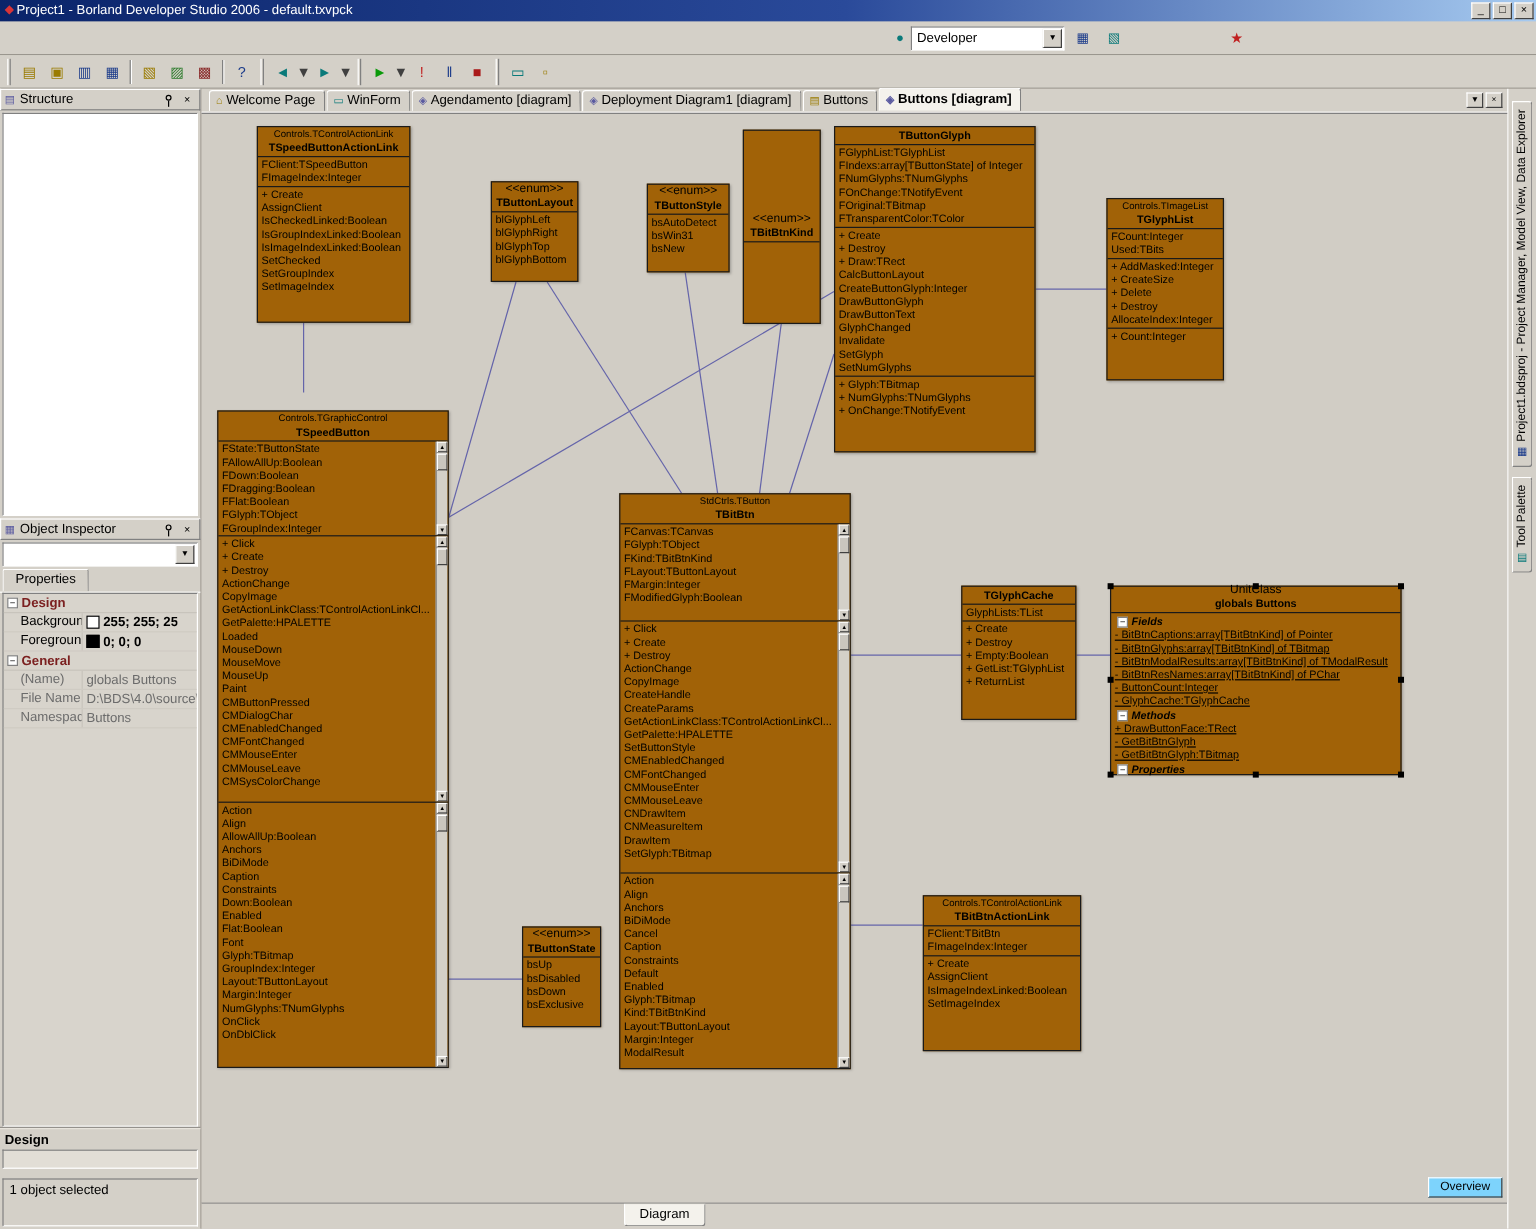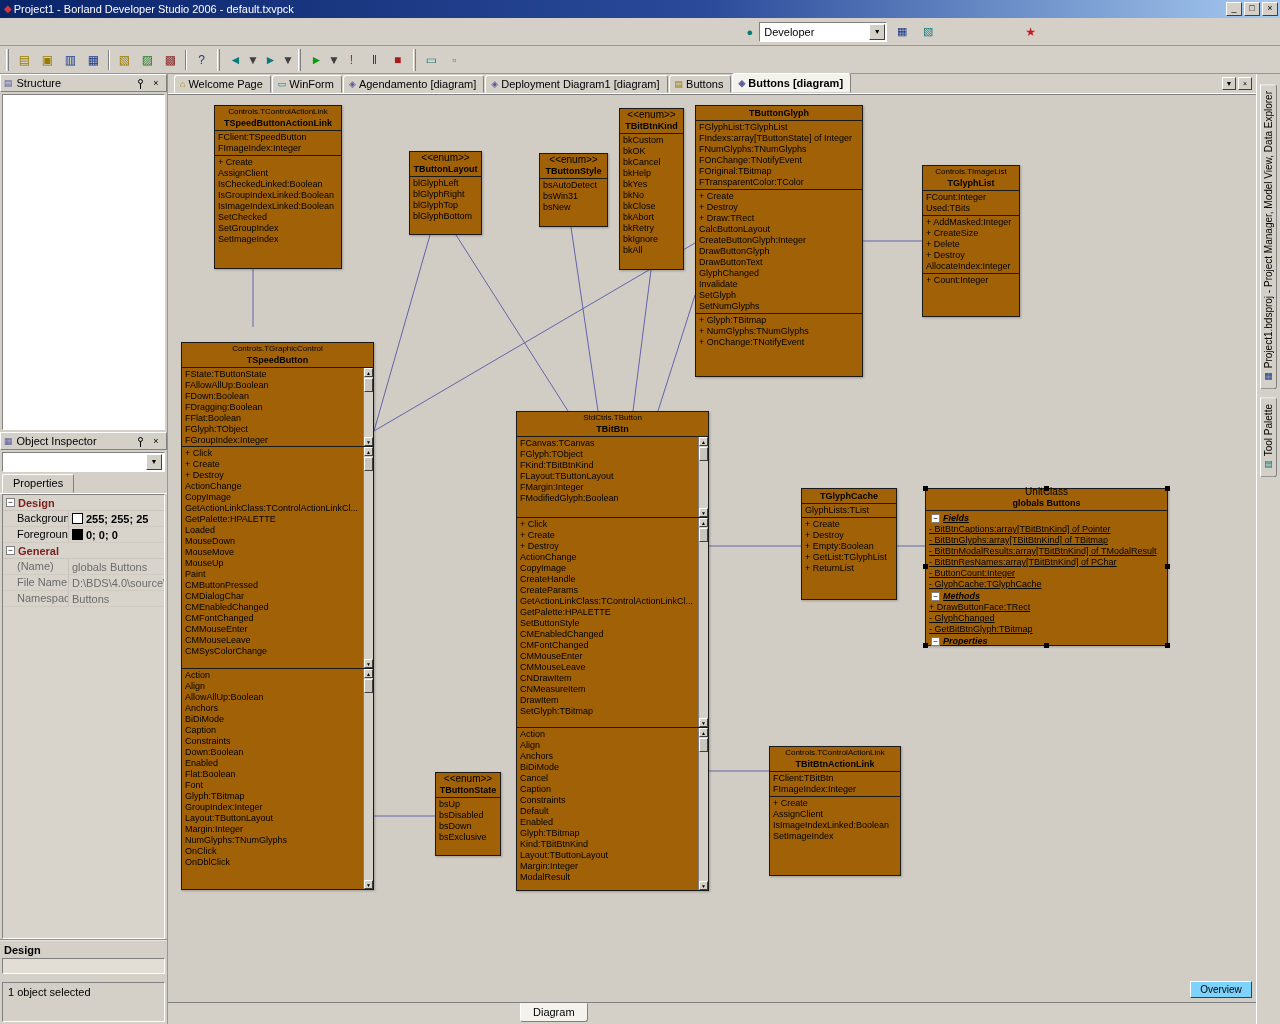--- a/index.html
+++ b/index.html
@@ -119,21 +119,21 @@
   .uml-namespace { font-size:8px; line-height:10px; white-space:nowrap; overflow:hidden; }
   .uml-name { font-size:9px; font-weight:bold; line-height:12px; white-space:nowrap; overflow:hidden; }
   .uml-compartment { position:relative; padding:1px 0; overflow:hidden; min-height:0; flex:none; }
   .uml-compartment:last-child { flex:1 1 auto; }
   .uml-compartment ~ .uml-compartment { border-top:1px solid #1a1a1a; }
   .uml-compartment.has-scroll { padding-right:11px; }
   .uml-item { height:11px; line-height:11px; padding-left:3px; white-space:nowrap; overflow:hidden; }
   .uml-link { text-decoration:underline; }
   .uml-section { height:12px; line-height:12px; display:flex; align-items:center; padding-left:2px;
     font-style:italic; font-weight:bold; }
-  .sec-text { text-decoration:underline; }
+  .sec-text { }
   .mini-scroll { position:absolute; top:0; right:0; bottom:0; width:10px; background:#d4d0c8;
     border-left:1px solid #808080; display:flex; flex-direction:column; }
   .ms-arrow { height:9px; flex:none; font-size:5px; line-height:8px; text-align:center; background:#d4d0c8;
     border:1px solid; border-color:#fff #404040 #404040 #fff; }
   .ms-dn { margin-top:auto; }
   .ms-thumb { flex:0 0 14px; margin-top:1px; background:#cac6be;
     border:1px solid; border-color:#fff #404040 #404040 #fff; }
   .handle { position:absolute; width:5px; height:5px; background:#000; z-index:4; }
   .h-nw{left:-3px;top:-3px}.h-n{left:50%;margin-left:-3px;top:-3px}.h-ne{right:-3px;top:-3px}
   .h-e{right:-3px;top:50%;margin-top:-3px}.h-se{right:-3px;bottom:-3px}
@@ -417,33 +417,20 @@
             <div class="uml-compartment">
               <div class="uml-item">bsAutoDetect</div>
               <div class="uml-item">bsWin31</div>
               <div class="uml-item">bsNew</div>
             </div>
           </div>
           <div class="uml-box" style="left: 451px; top: 13px; width: 65px; height: 162px;">
             <div class="uml-header">
               <div class="uml-stereotype">&lt;&lt;enum&gt;&gt;</div>
               <div class="uml-name">TBitBtnKind</div>
-            </div>
-            <div class="uml-compartment">
-              <div class="uml-item">bkCustom</div>
-              <div class="uml-item">bkOK</div>
-              <div class="uml-item">bkCancel</div>
-              <div class="uml-item">bkHelp</div>
-              <div class="uml-item">bkYes</div>
-              <div class="uml-item">bkNo</div>
-              <div class="uml-item">bkClose</div>
-              <div class="uml-item">bkAbort</div>
-              <div class="uml-item">bkRetry</div>
-              <div class="uml-item">bkIgnore</div>
-              <div class="uml-item">bkAll</div>
             </div>
           </div>
           <div class="uml-box" style="left: 527px; top: 10px; width: 168px; height: 272px;">
             <div class="uml-header">
               <div class="uml-name">TButtonGlyph</div>
             </div>
             <div class="uml-compartment">
               <div class="uml-item">FGlyphList:TGlyphList</div>
               <div class="uml-item">FIndexs:array[TButtonState] of Integer</div>
               <div class="uml-item">FNumGlyphs:TNumGlyphs</div>
@@ -655,21 +642,21 @@
               <div class="uml-item uml-link">- BitBtnGlyphs:array[TBitBtnKind] of TBitmap</div>
               <div class="uml-item uml-link">- BitBtnModalResults:array[TBitBtnKind] of TModalResult</div>
               <div class="uml-item uml-link">- BitBtnResNames:array[TBitBtnKind] of PChar</div>
               <div class="uml-item uml-link">- ButtonCount:Integer</div>
               <div class="uml-item uml-link">- GlyphCache:TGlyphCache</div>
               <div class="uml-section">
                 <div class="sec-box">−</div>
                 <div class="sec-text">Methods</div>
               </div>
               <div class="uml-item uml-link">+ DrawButtonFace:TRect</div>
-              <div class="uml-item uml-link">- GlyphChanged</div>
+              <div class="uml-item uml-link">- GetBitBtnGlyph</div>
               <div class="uml-item uml-link">- GetBitBtnGlyph:TBitmap</div>
               <div class="uml-section">
                 <div class="sec-box">−</div>
                 <div class="sec-text">Properties</div>
               </div>
             </div>
             <div class="handle h-nw"></div>
             <div class="handle h-n"></div>
             <div class="handle h-ne"></div>
             <div class="handle h-e"></div>

